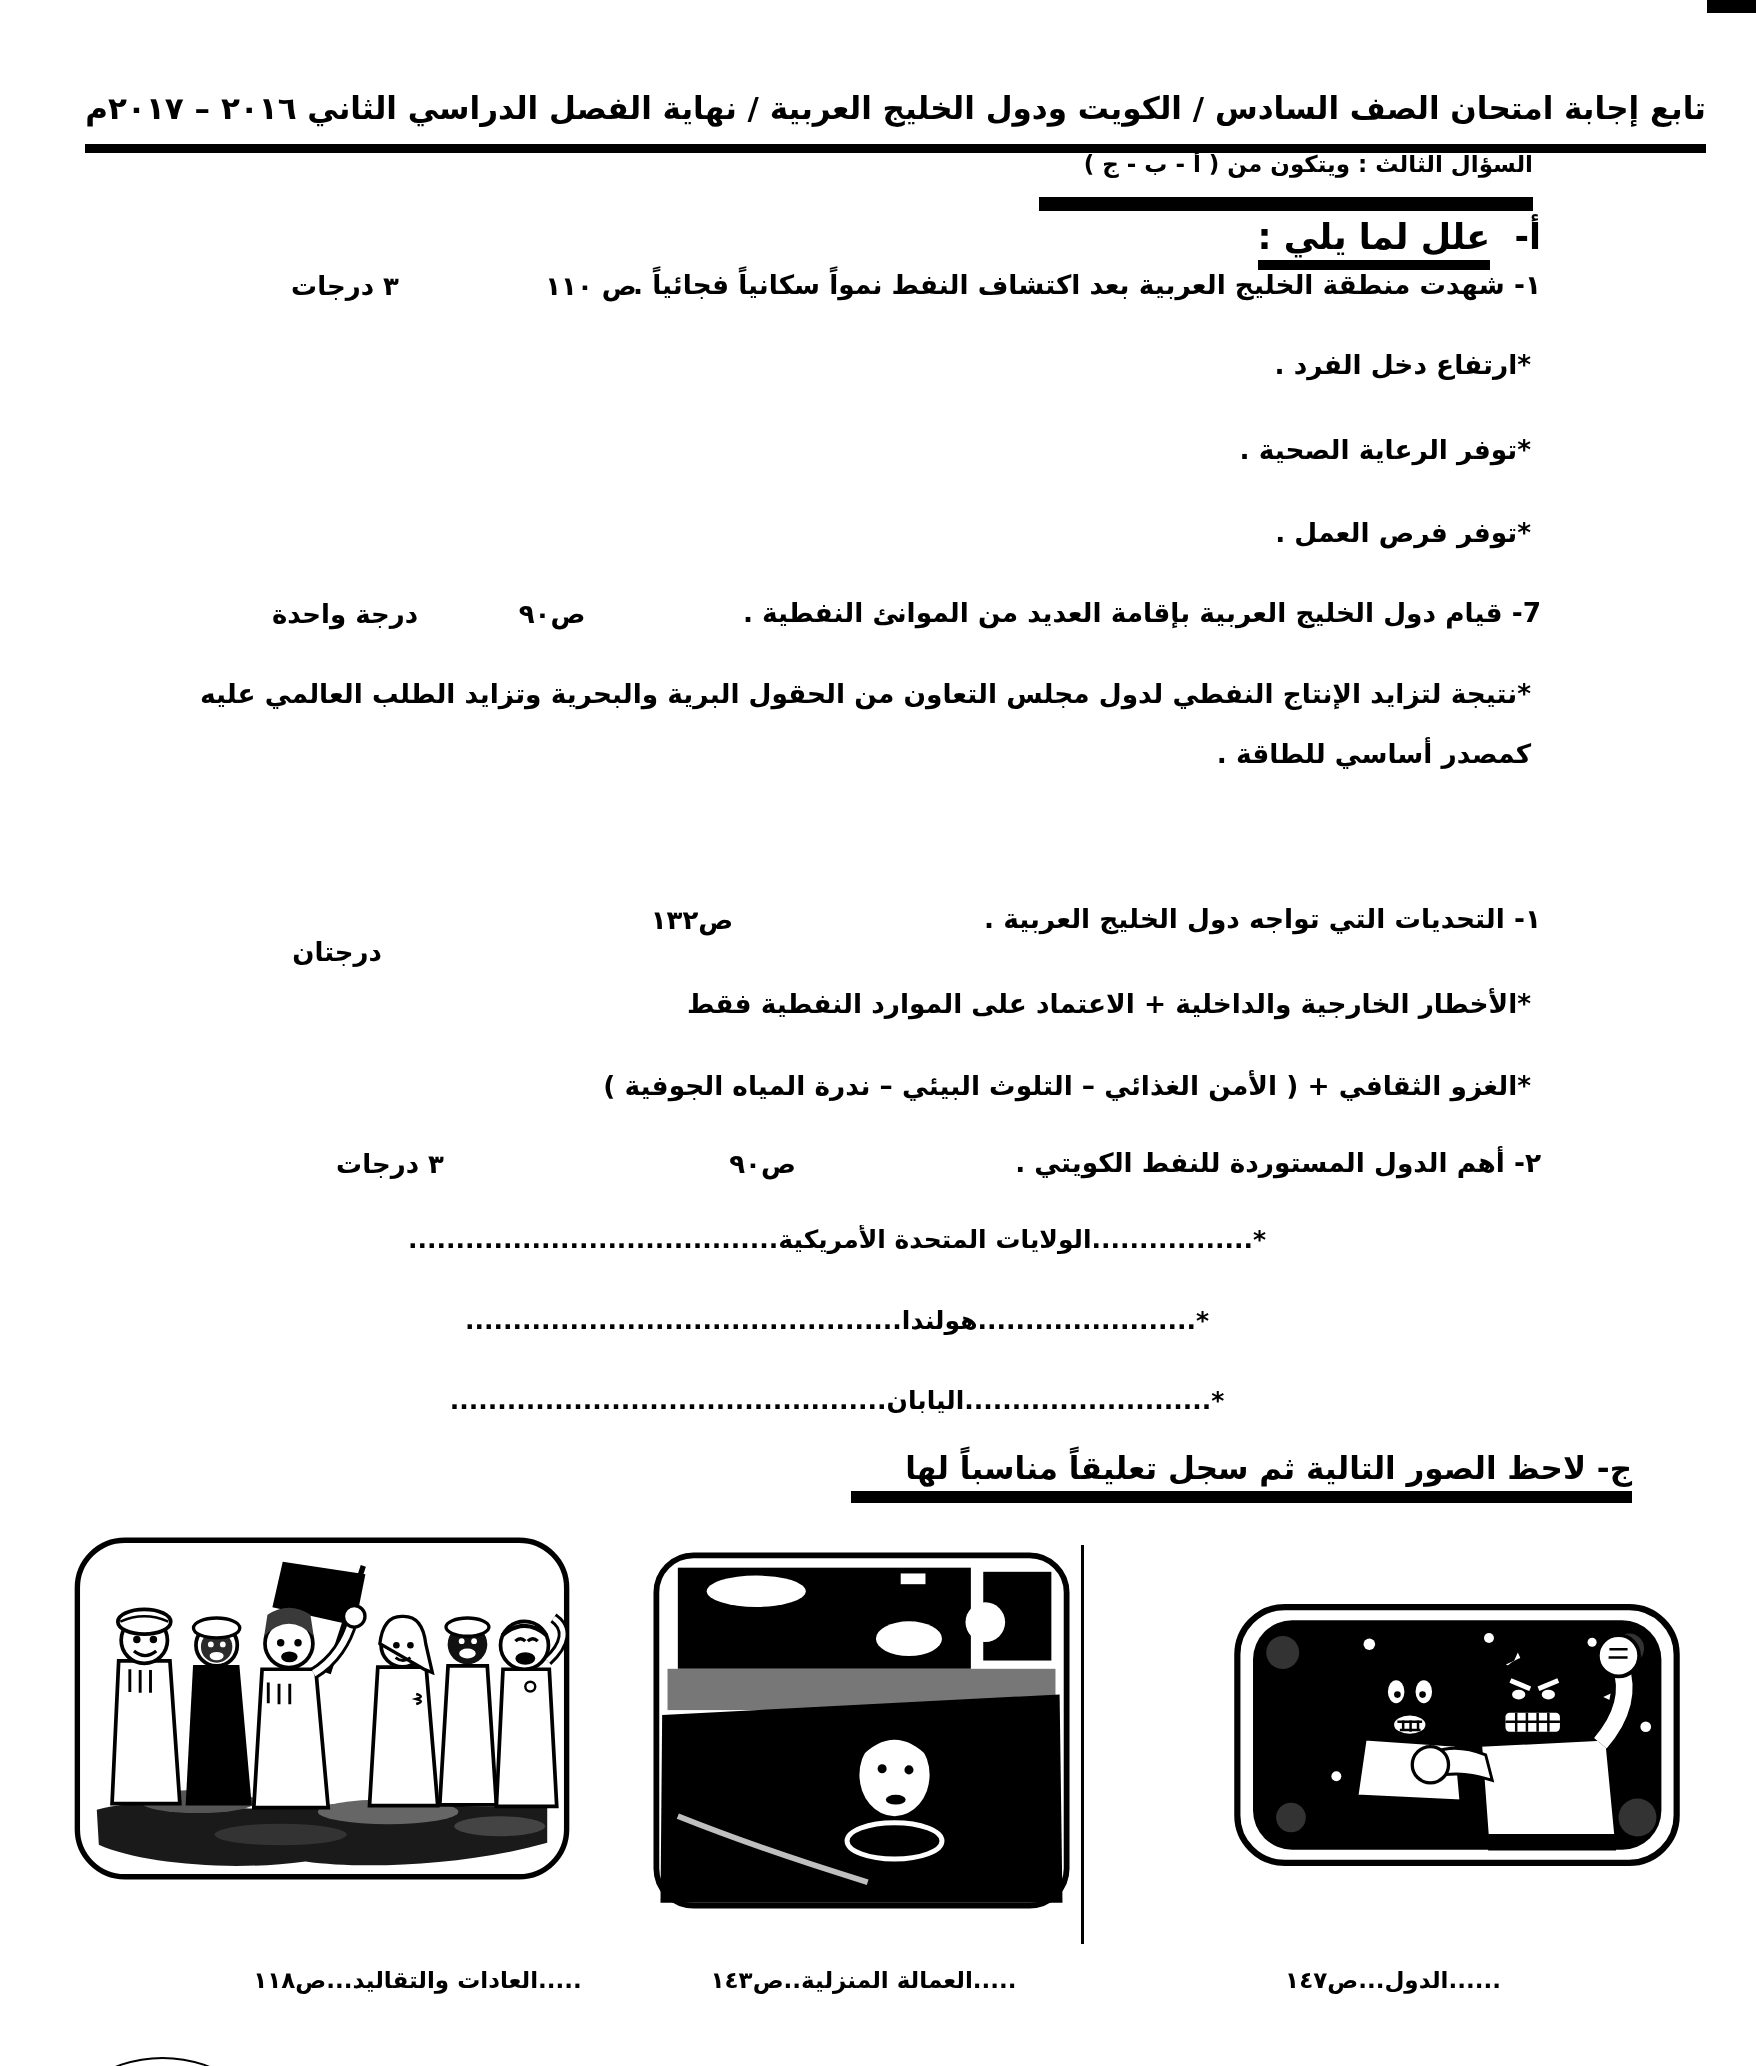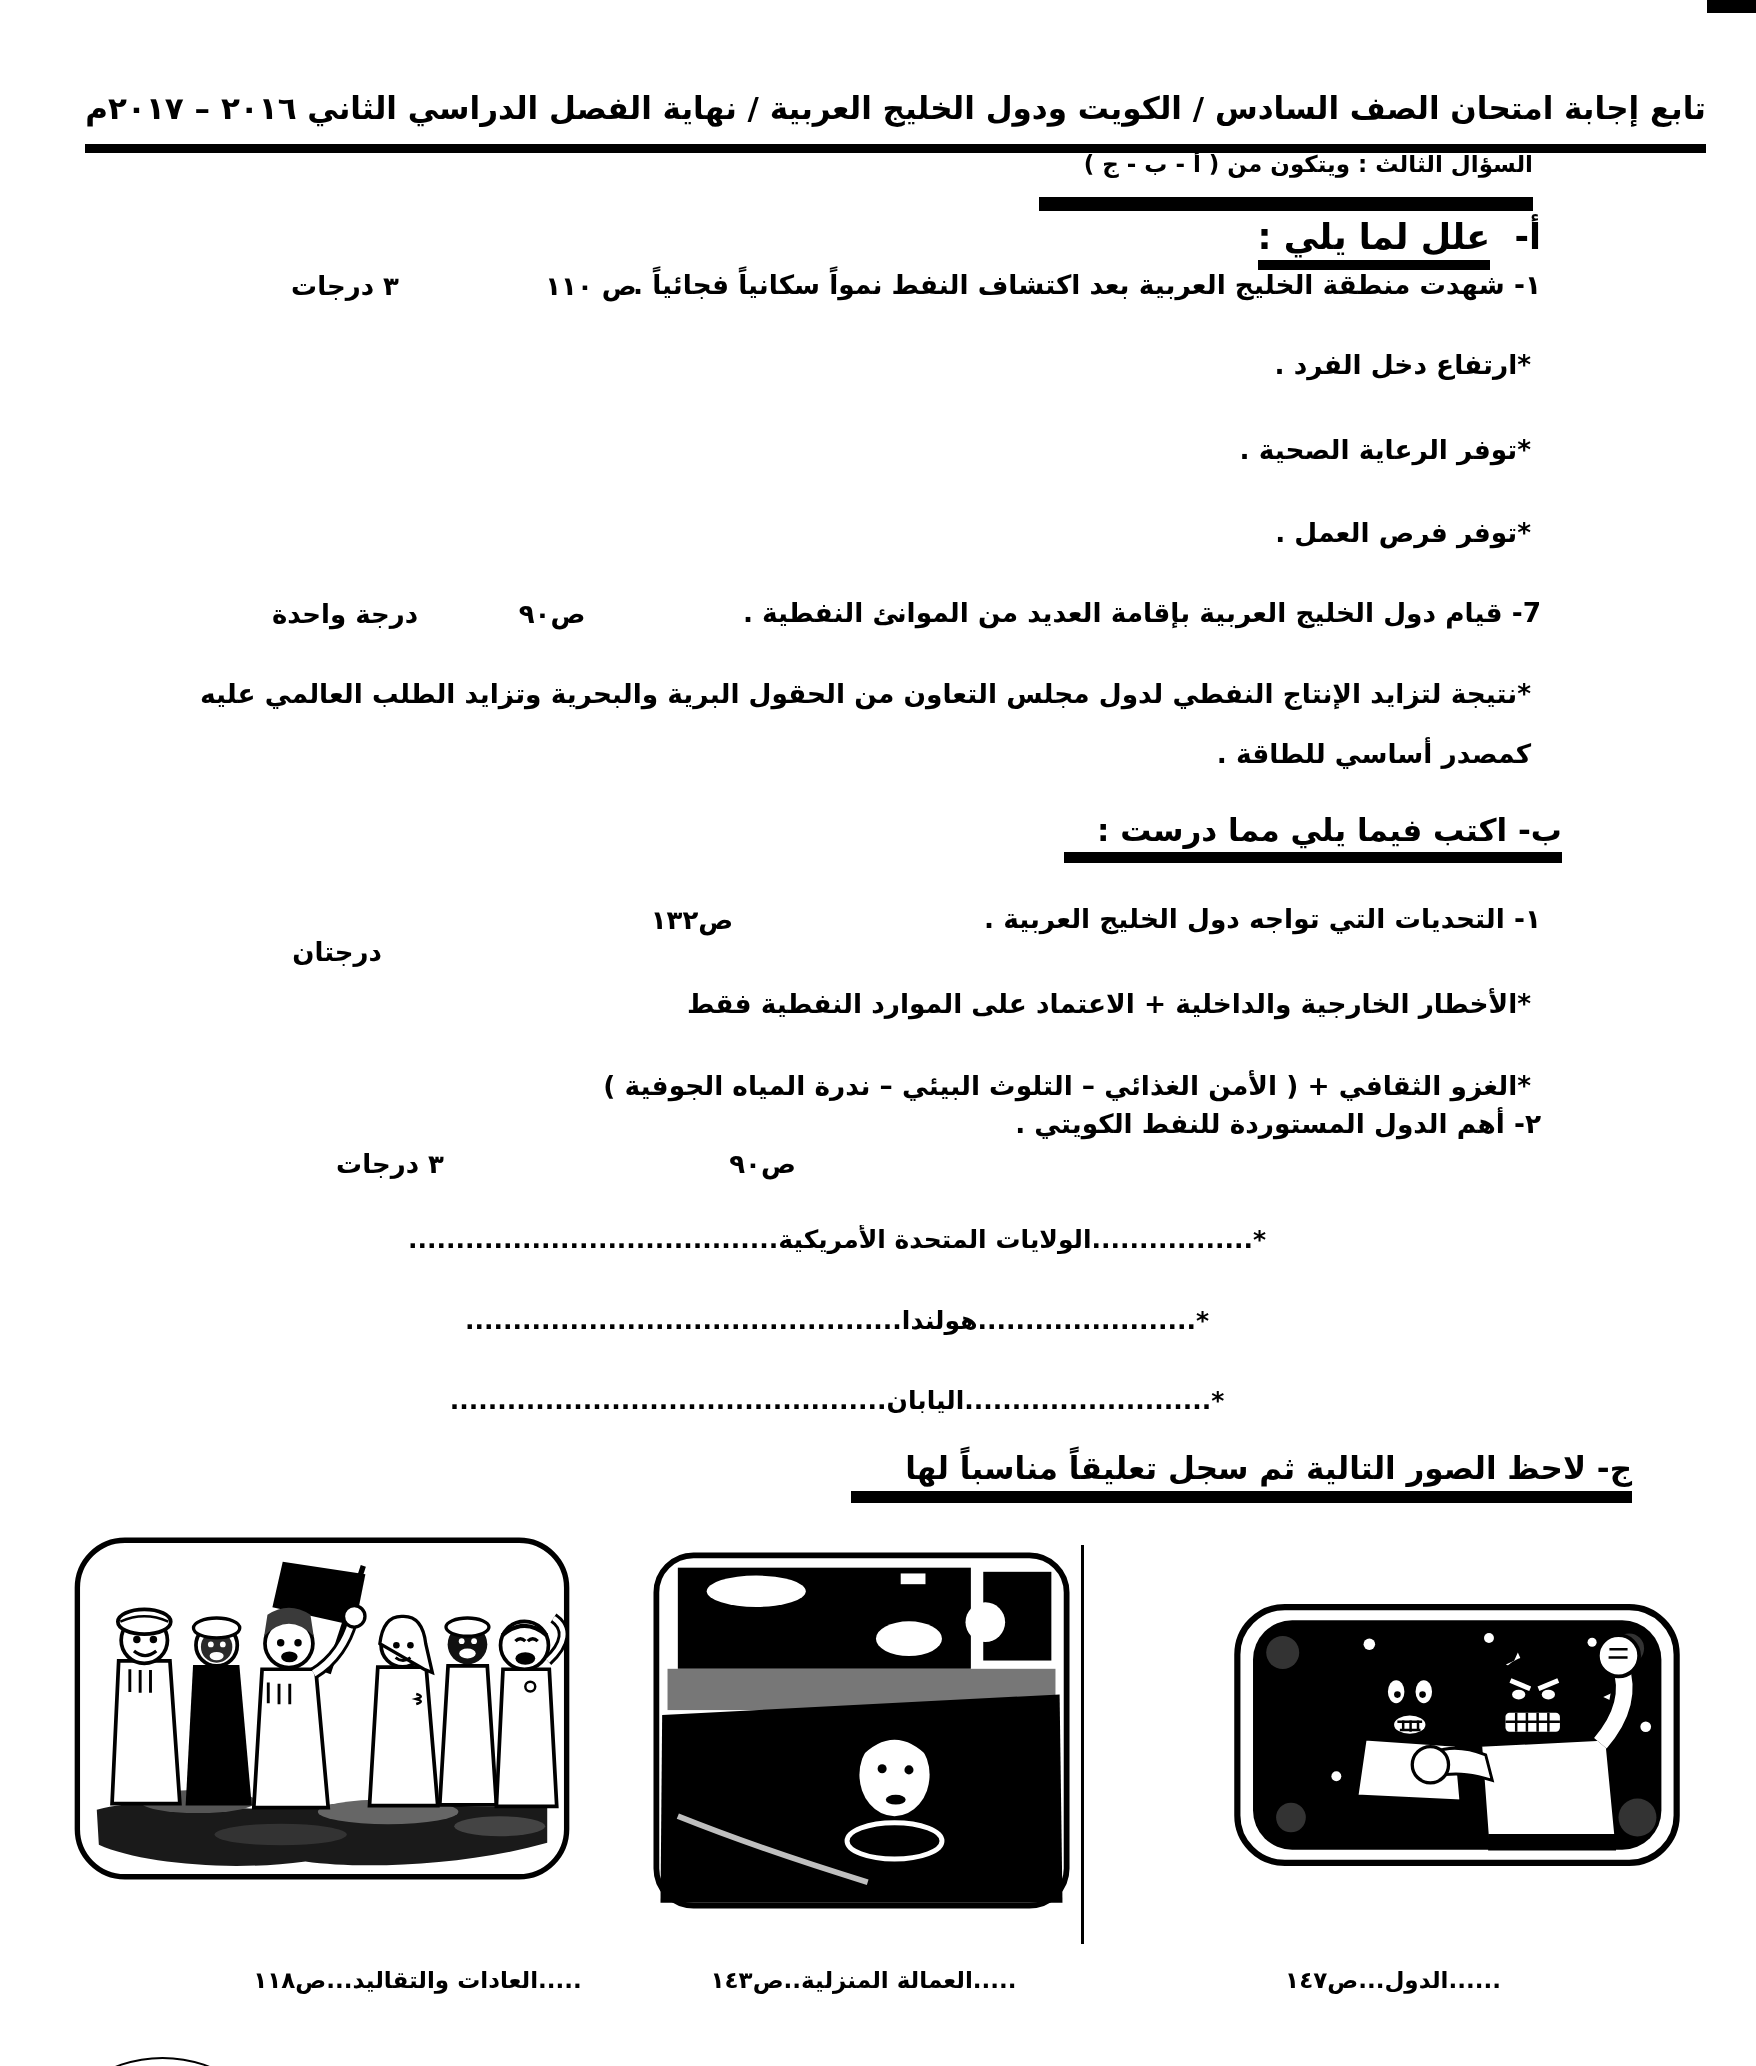--- a/index.html
+++ b/index.html
@@ -54,30 +54,29 @@
   <div class="abs txt body-line" style="right:225px;top:434px;">*توفر الرعاية الصحية .</div>
   <div class="abs txt body-line" style="right:225px;top:517px;">*توفر فرص العمل .</div>
 
   <div class="abs txt body-line" style="right:215px;top:597px;">7- قيام دول الخليج العربية بإقامة العديد من الموانئ النفطية .</div>
   <div class="abs txt ref" style="left:496px;top:599px;width:112px;">ص٩٠</div>
   <div class="abs txt ref" style="left:252px;top:599px;width:186px;">درجة واحدة</div>
 
   <div class="abs txt body-line" style="right:225px;top:678px;">*نتيجة لتزايد الإنتاج النفطي لدول مجلس التعاون من الحقول البرية والبحرية وتزايد الطلب العالمي عليه</div>
   <div class="abs txt body-line" style="right:225px;top:738px;">كمصدر أساسي للطاقة .</div>
 
-  <div class="abs txt sec-b" style="right:194px;top:812px;">ب- اكتب فيما يلي مما درست :</div>
 
   <div class="abs txt body-line" style="right:215px;top:903px;">١-  التحديات التي تواجه دول الخليج العربية .</div>
   <div class="abs txt ref" style="left:636px;top:905px;width:112px;">ص١٣٢</div>
   <div class="abs txt ref" style="left:277px;top:905px;width:120px;margin-top:32px;">درجتان</div>
 
   <div class="abs txt body-line" style="right:225px;top:988px;">*الأخطار الخارجية والداخلية  +  الاعتماد على الموارد النفطية فقط</div>
   <div class="abs txt body-line" style="right:225px;top:1070px;">*الغزو الثقافي + ( الأمن الغذائي – التلوث البيئي – ندرة المياه الجوفية )</div>
 
-  <div class="abs txt body-line" style="right:215px;top:1108px;margin-left:16px;">٢- أهم الدول المستوردة للنفط الكويتي .</div>
+  <div class="abs txt body-line" style="right:215px;top:1147px;margin-left:16px;">٢- أهم الدول المستوردة للنفط الكويتي .</div>
   <div class="abs txt ref" style="left:715px;top:1149px;width:95px;">ص٩٠</div>
   <div class="abs txt ref" style="left:322px;top:1149px;width:136px;">٣ درجات</div>
 
   <div class="abs txt dotline" style="right:231px;left:149px;top:1225px;">*.................الولايات المتحدة الأمريكية.......................................</div>
   <div class="abs txt dotline" style="right:231px;left:149px;top:1306px;">*.......................هولندا..............................................</div>
   <div class="abs txt dotline" style="right:231px;left:149px;top:1386px;">*..........................اليابان..............................................</div>
 
   <div class="abs txt sec-c" style="right:124px;top:1450px;">ج- لاحظ الصور التالية ثم سجل تعليقاً مناسباً لها</div>
 
   <div class="abs" style="left:74px;top:1537px;width:496px;height:343px;">

